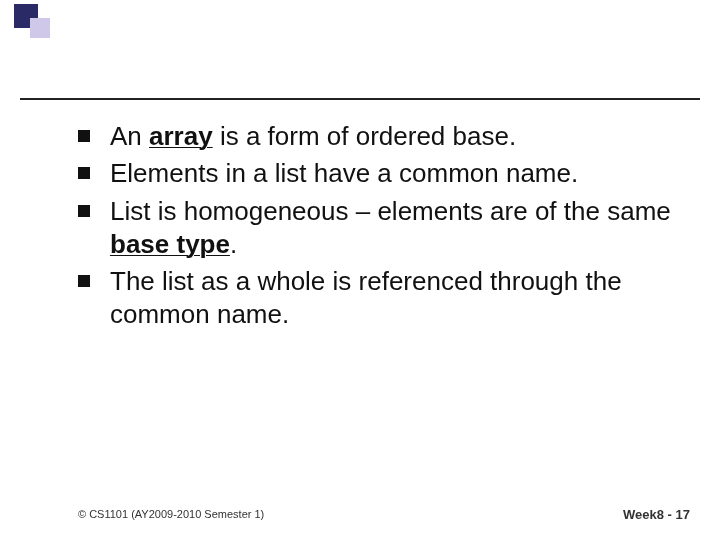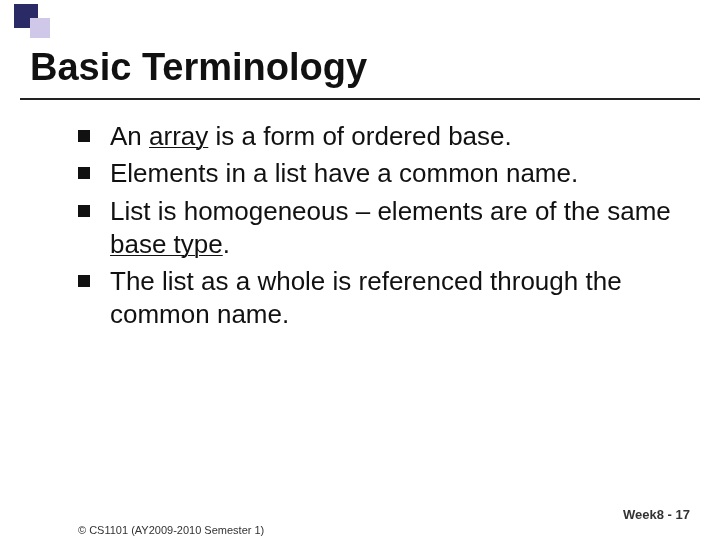--- a/index.html
+++ b/index.html
@@ -62,24 +62,24 @@
   }
   ul.bullets > li::before {
     content: "";
     position: absolute;
     left: 0;
     top: 10px;
     width: 12px;
     height: 12px;
     background: #111;
   }
-  .u { text-decoration: underline; text-decoration-thickness: 1px; text-underline-offset: 2px; }
+  .u { text-decoration: underline; text-decoration-thickness: 1px; text-underline-offset: 2px; font-weight: bold; }
   .footer-left {
     position: absolute;
-    bottom: 4px;
+    bottom: 20px;
     left: 78px;
     font-size: 11px;
     color: #333;
   }
   .footer-right {
     position: absolute;
     bottom: 18px;
     right: 30px;
     font-size: 13px;
     color: #333;
@@ -89,21 +89,20 @@
 </head>
 <body>
 
 <div class="slide">
 
   <div class="corner-deco">
     <div class="sq-dark"></div>
     <div class="sq-light"></div>
   </div>
 
-  <div class="title">Basic Terminology</div>
   <div class="title-rule"></div>
 
   <div class="content">
     <ul class="bullets">
       <li>
         <span>An </span><span class="u">array</span><span> is a form of ordered base.</span>
       </li>
       <li>
         <span>Elements in a list have a common name.</span>
       </li>

